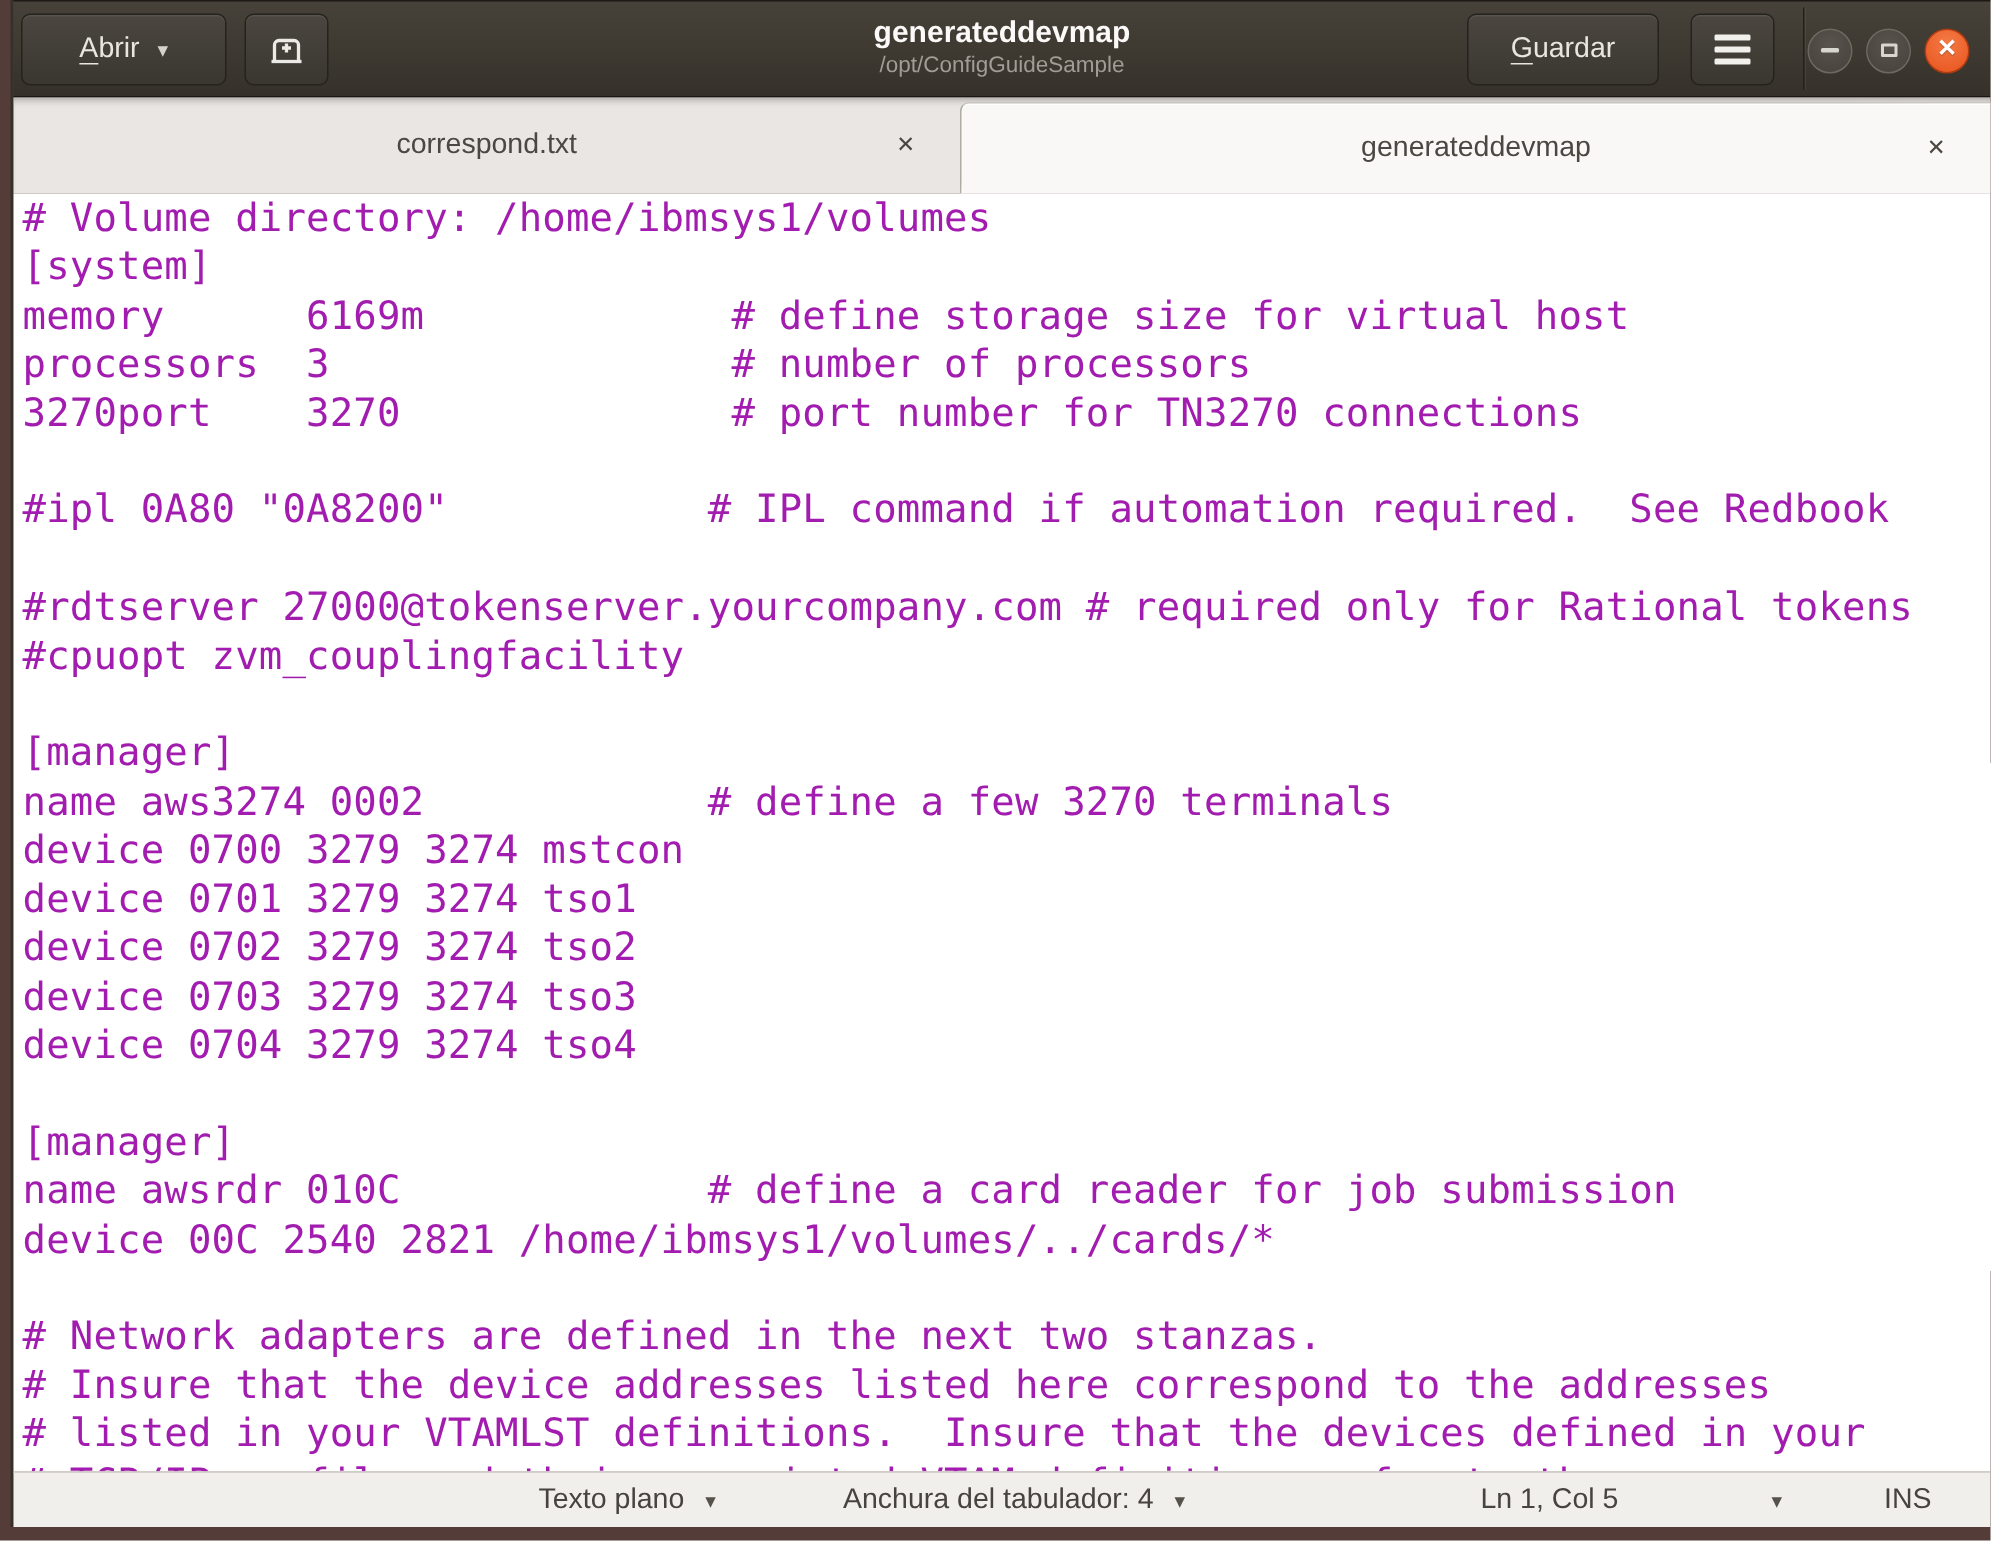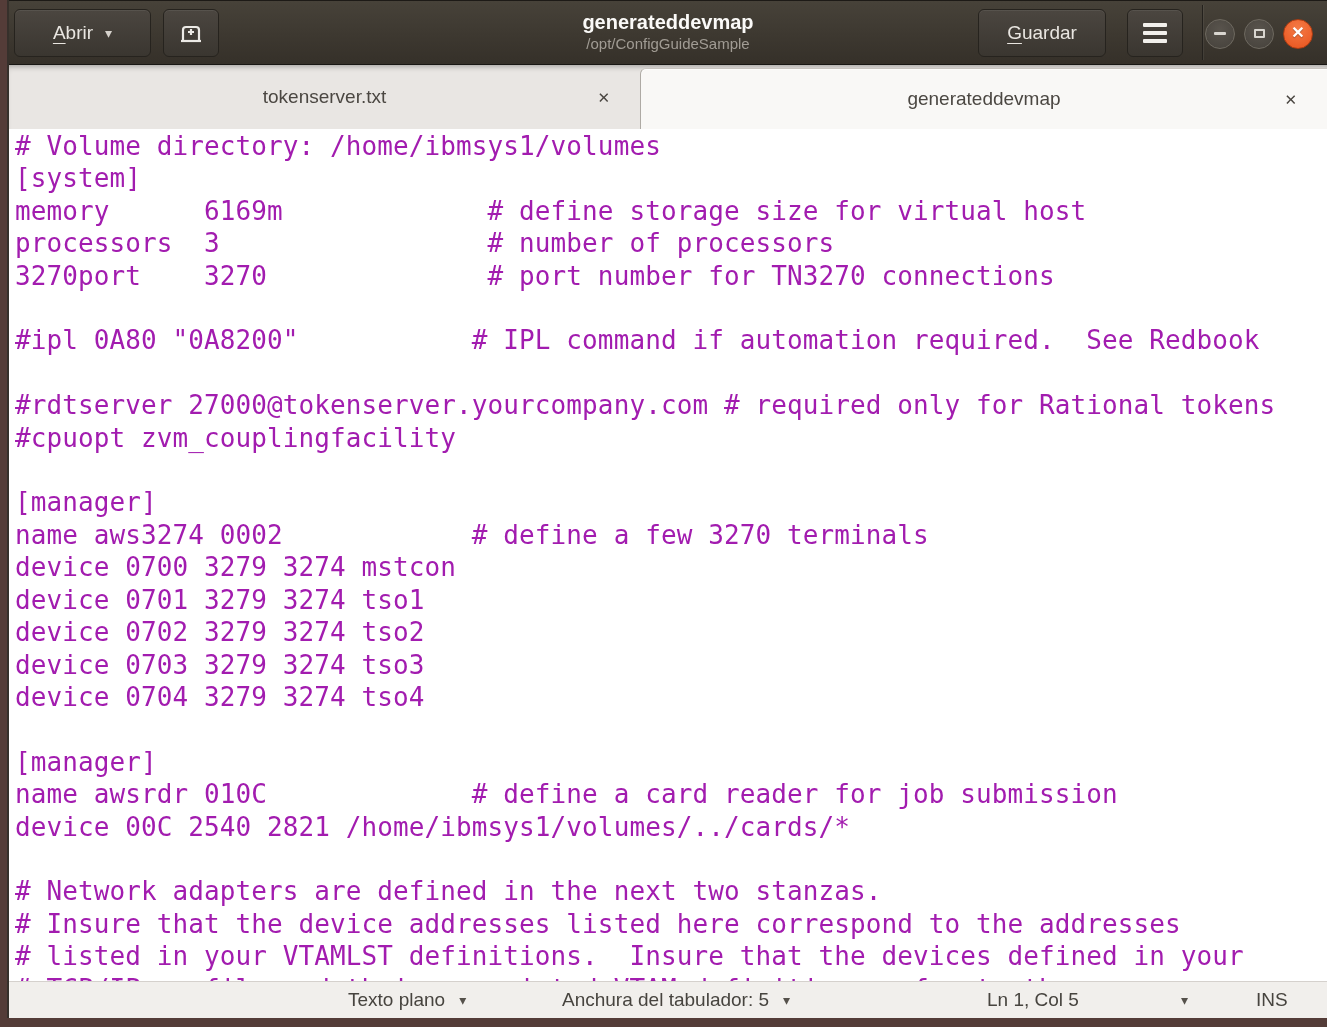--- a/index.html
+++ b/index.html
@@ -70,21 +70,21 @@
                 font-size:26px; line-height:32.4px; letter-spacing:.1px;
                 color:#a21caf; padding:1px 0 0 6px; white-space:pre; }
 
   
   .statusbar { position:relative; height:37px; flex:0 0 37px;
                background:#f1efec; border-top:1px solid #d5d1cd;
                font-size:19px; color:#47443f; }
   .sb-item { position:absolute; top:0; height:36px; display:flex;
              align-items:center; gap:14px; cursor:default; }
   .sb-item .arrow { color:#55514b; }
-  .sb-lang { left:339px; }
+  .sb-lang { left:350px; }
   .sb-tabw { left:553px; }
   .sb-cursor { left:978px; }
   .sb-arrow-only { left:1172px; }
   .sb-ins { left:1247px;text-align:center; }
 </style>
 </head>
 <body>
 
 <div class="window">
 
@@ -127,21 +127,21 @@
         <span class="glyph-max"></span>
       </div>
       <div class="circle close">
         <span class="glyph-close">✕</span>
       </div>
     </div>
   </div>
 
   <div class="tabbar">
     <div class="tab tab-inactive">
-      <span class="tab-label">tokenserver.txt</span>
+      <span class="tab-label">correspond.txt</span>
       <span class="tab-close">✕</span>
     </div>
     <div class="tab tab-active">
       <span class="tab-label">generateddevmap</span>
       <span class="tab-close">✕</span>
     </div>
   </div>
 
   <div class="editor">
     <pre># Volume directory: /home/ibmsys1/volumes
@@ -172,21 +172,21 @@
 # listed in your VTAMLST definitions.  Insure that the devices defined in your
 # TCP/IP profile and their associated VTAM definitions refer to the same</pre>
   </div>
 
   <div class="statusbar">
     <div class="sb-item sb-lang">
       <span>Texto plano</span>
       <span class="arrow">▾</span>
     </div>
     <div class="sb-item sb-tabw">
-      <span>Anchura del tabulador: 5</span>
+      <span>Anchura del tabulador: 4</span>
       <span class="arrow">▾</span>
     </div>
     <div class="sb-item sb-cursor">
       <span>Ln 1, Col 5</span>
     </div>
     <div class="sb-item sb-arrow-only">
       <span class="arrow">▾</span>
     </div>
     <div class="sb-item sb-ins">
       <span>INS</span>

